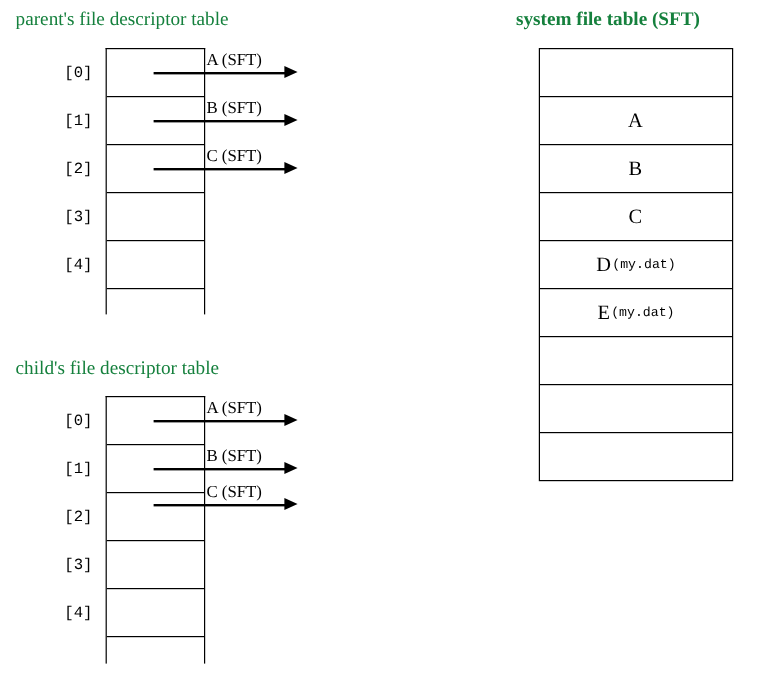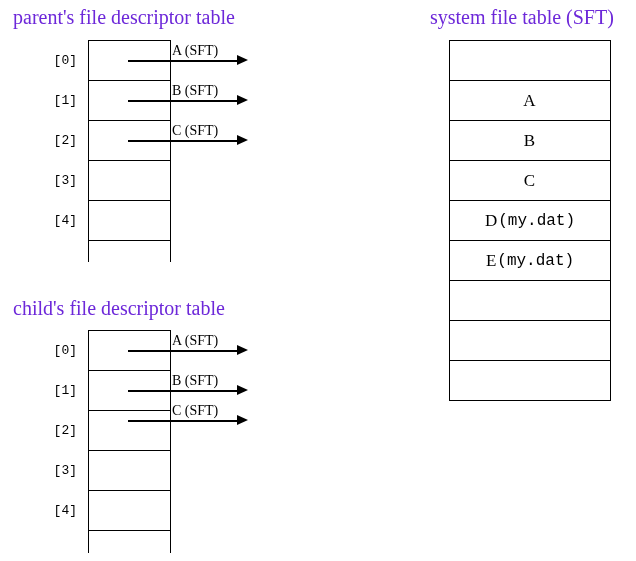--- a/index.html
+++ b/index.html
@@ -14,28 +14,28 @@
     background: #ffffff;
     overflow: hidden;
     font-family: "Liberation Serif", "DejaVu Serif", serif;
     color: #000000;
   }
 
   
   .title {
     position: absolute;
     font-family: "Liberation Serif", "DejaVu Serif", serif;
-    font-size: 20px;
+    font-size: 16px;
     line-height: 18px;
     white-space: nowrap;
-    color: #6d28d9;
+    color: #15803d;
   }
   #title-parent { left: 13px; top: 8px; }
   #title-child  { left: 13px; top: 299px; }
-  #title-sft    { left: 430px; top: 8px; }
+  #title-sft    { left: 430px; top: 8px; font-weight: bold; }
 
   
   .fd-table {
     position: absolute;
     width: 83px;
     border-left: 1.4px solid #000;
     border-right: 1.4px solid #000;
     border-top: 1.4px solid #000;
     box-sizing: border-box;
   }
@@ -119,21 +119,21 @@
   }
   .sft-row.last-row { border-bottom: none; }
   .sft-main {
     font-family: "Liberation Serif", "DejaVu Serif", serif;
     font-size: 17px;
     line-height: 18px;
     color: #000;
   }
   .sft-file {
     font-family: "Liberation Mono", "DejaVu Sans Mono", monospace;
-    font-size: 16px;
+    font-size: 11px;
     line-height: 14px;
     color: #000;
     margin-left: 1px;
   }
 </style>
 </head>
 <body>
 
 <div id="canvas">
 

